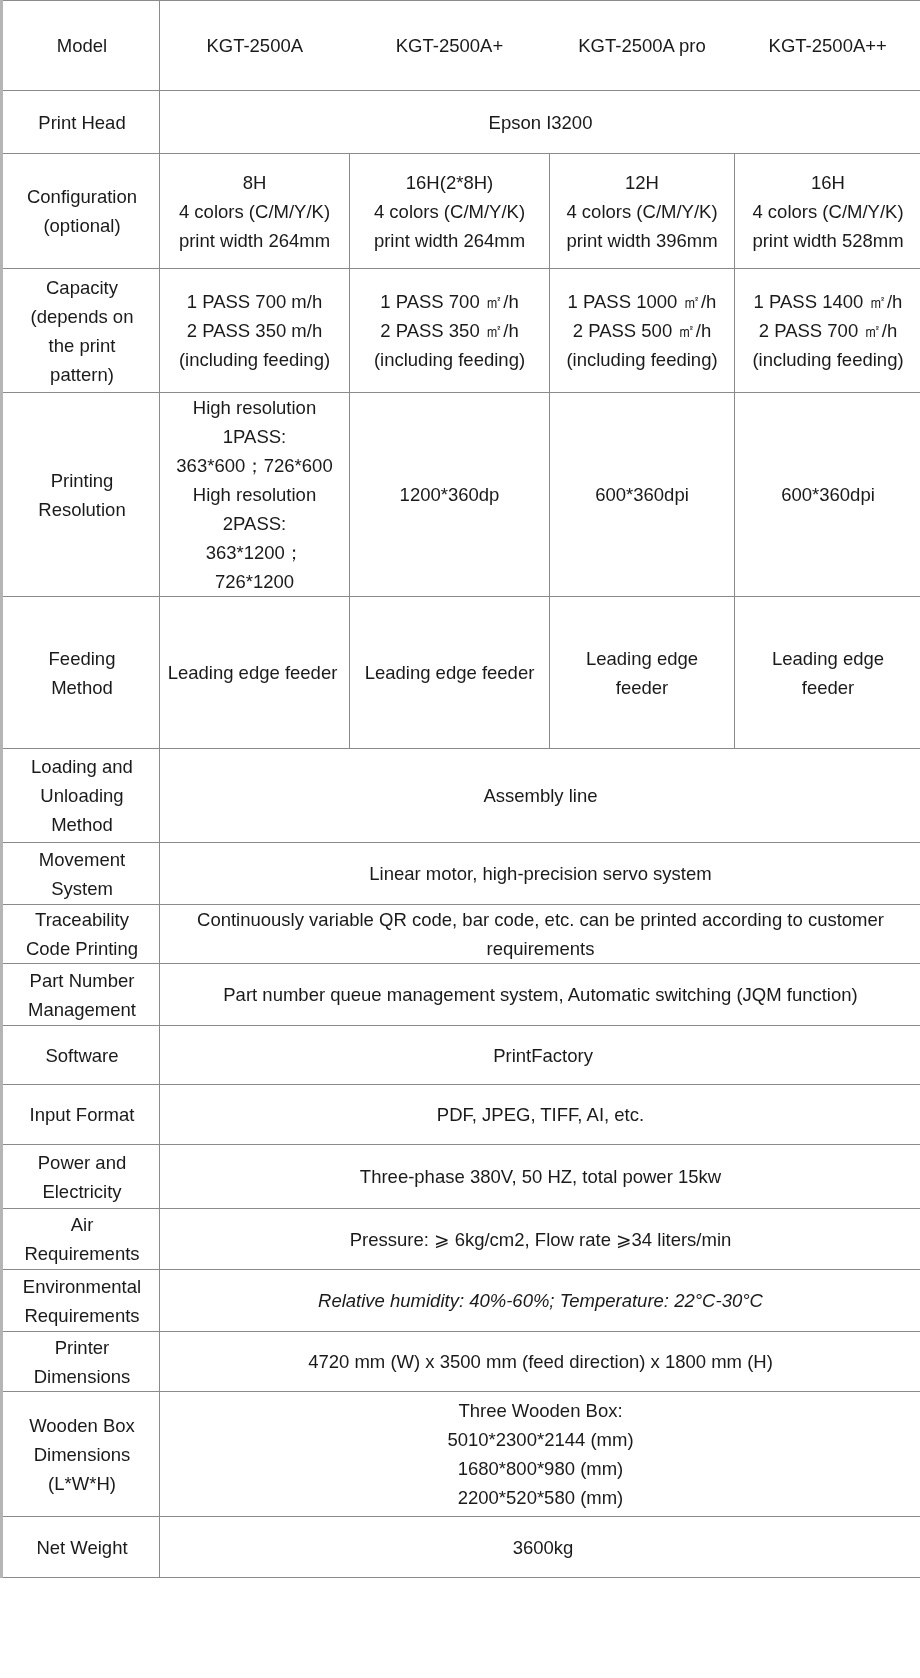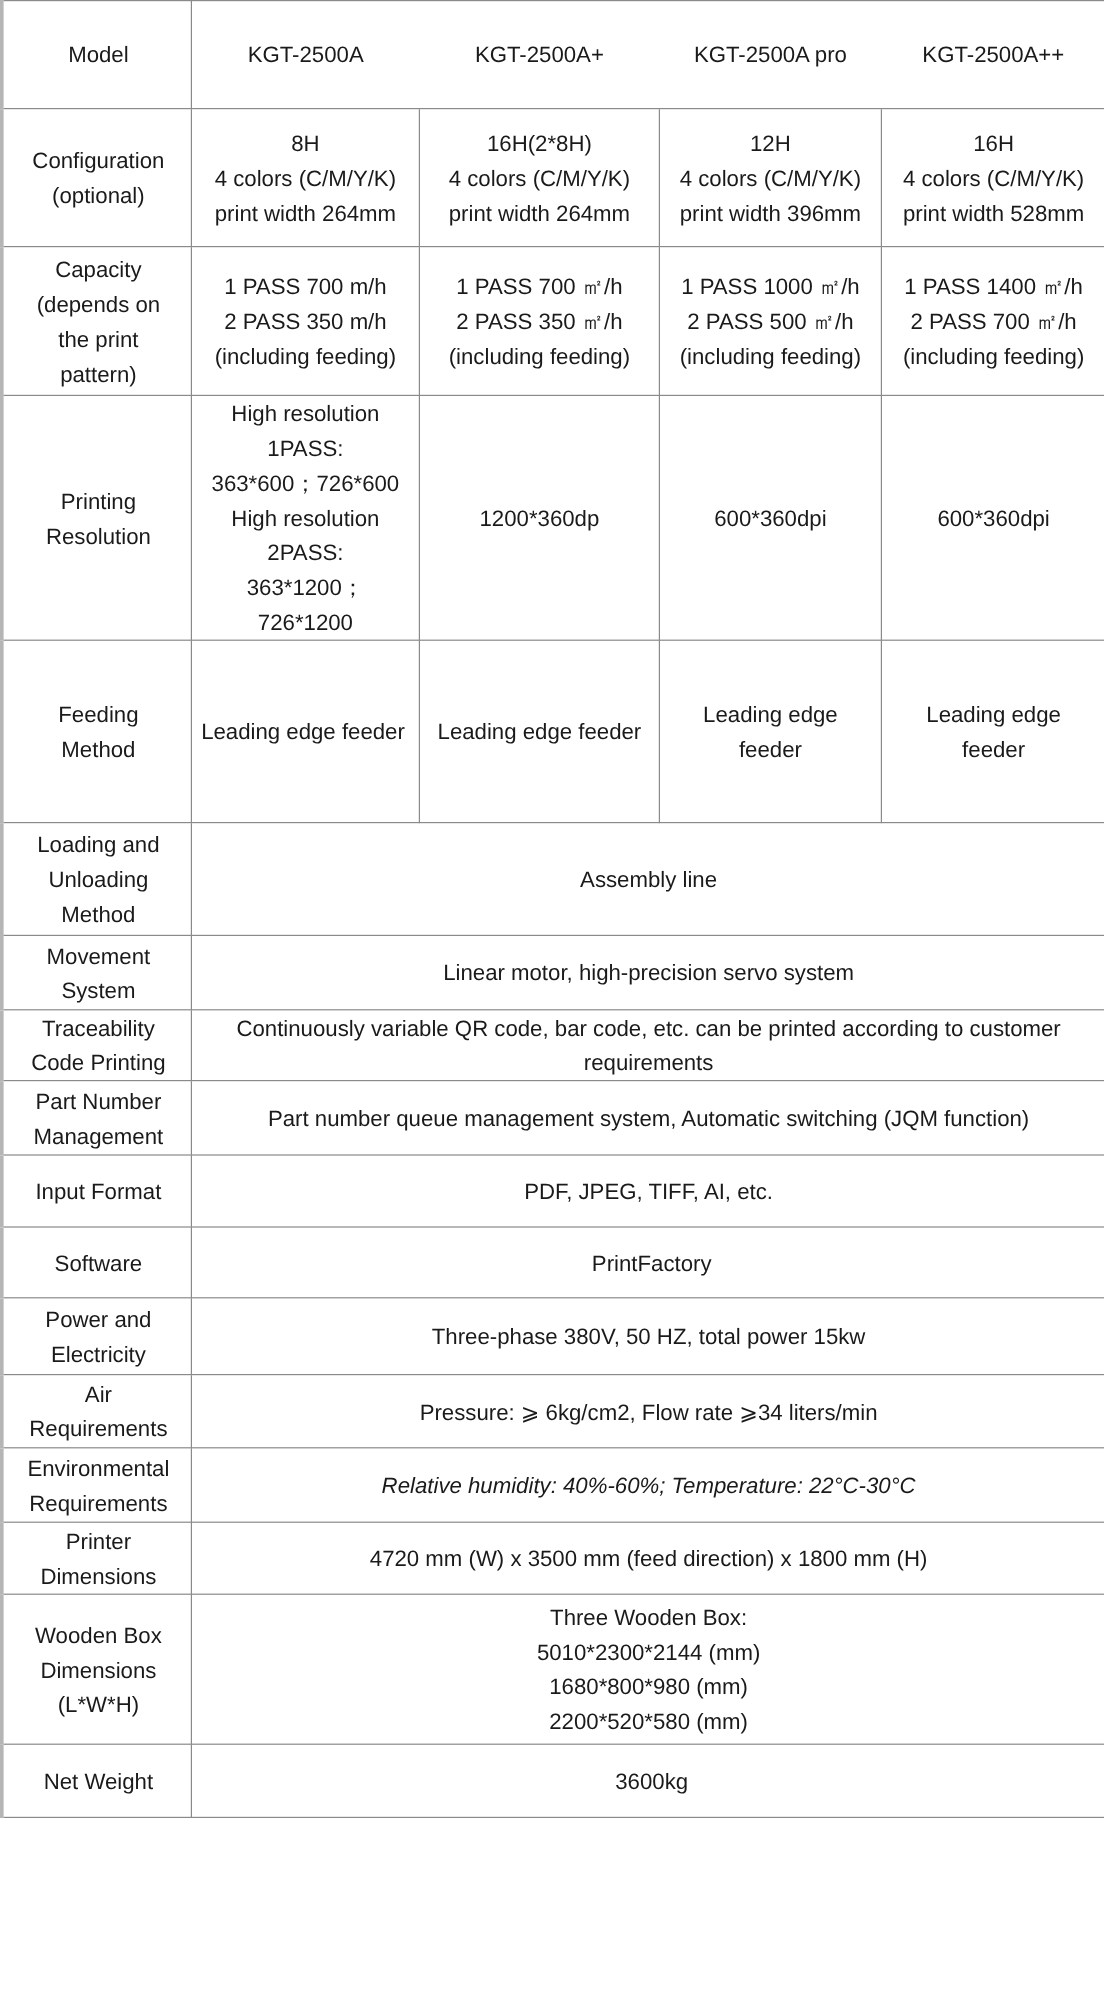--- a/index.html
+++ b/index.html
@@ -35,20 +35,24 @@
     <col style="width:187px">
   </colgroup>
   <tbody>
 
     <tr style="height:90px">
       <td>Model</td>
       <td style="border-right:none">KGT-2500A</td>
       <td style="border-left:none;border-right:none">KGT-2500A+</td>
       <td style="border-left:none;border-right:none">KGT-2500A pro</td>
       <td style="border-left:none">KGT-2500A++</td>
+    </tr>
+    <tr style="height:63px">
+      <td>Print Head</td>
+      <td colspan="4">Epson I3200</td>
     </tr>
     <tr style="height:115px">
       <td class="ml">Configuration
 (optional)</td>
       <td class="ml">8H
 4 colors (C/M/Y/K)
 print width 264mm</td>
       <td class="ml">16H(2*8H)
 4 colors (C/M/Y/K)
 print width 264mm</td>
@@ -116,27 +120,27 @@
       <tr style="height: 59px;">
         <td class="ml">Traceability
 Code Printing</td>
         <td class="ml" colspan="4" style="white-space: pre-wrap;">Continuously variable QR code, bar code, etc. can be printed according to customer requirements</td>
       </tr>
       <tr style="height: 62px;">
         <td class="ml">Part Number
 Management</td>
         <td class="ml" colspan="4" style="white-space: pre-wrap;">Part number queue management system, Automatic switching (JQM function)</td>
       </tr>
+      <tr style="height: 59px;">
+        <td class="ml">Software</td>
+        <td class="ml" colspan="4" style="white-space: pre-wrap;"> PrintFactory</td>
+      </tr>
       <tr style="height: 60px;">
         <td class="ml">Input Format</td>
         <td class="ml" colspan="4" style="white-space: pre-wrap;">PDF, JPEG, TIFF, AI, etc.</td>
-      </tr>
-      <tr style="height: 59px;">
-        <td class="ml">Software</td>
-        <td class="ml" colspan="4" style="white-space: pre-wrap;"> PrintFactory</td>
       </tr>
       <tr style="height: 64px;">
         <td class="ml">Power and
 Electricity</td>
         <td class="ml" colspan="4" style="white-space: pre-wrap;">Three-phase 380V, 50 HZ, total power 15kw</td>
       </tr>
       <tr style="height: 61px;">
         <td class="ml">Air
 Requirements</td>
         <td class="ml" colspan="4" style="white-space: pre-wrap;">Pressure: ⩾ 6kg/cm2, Flow rate ⩾34 liters/min</td>

